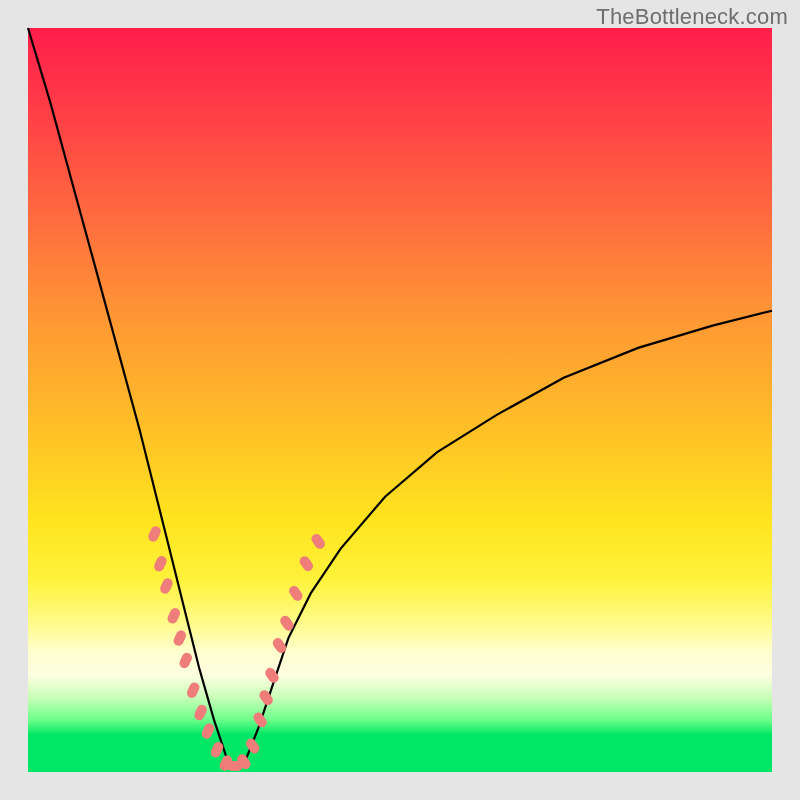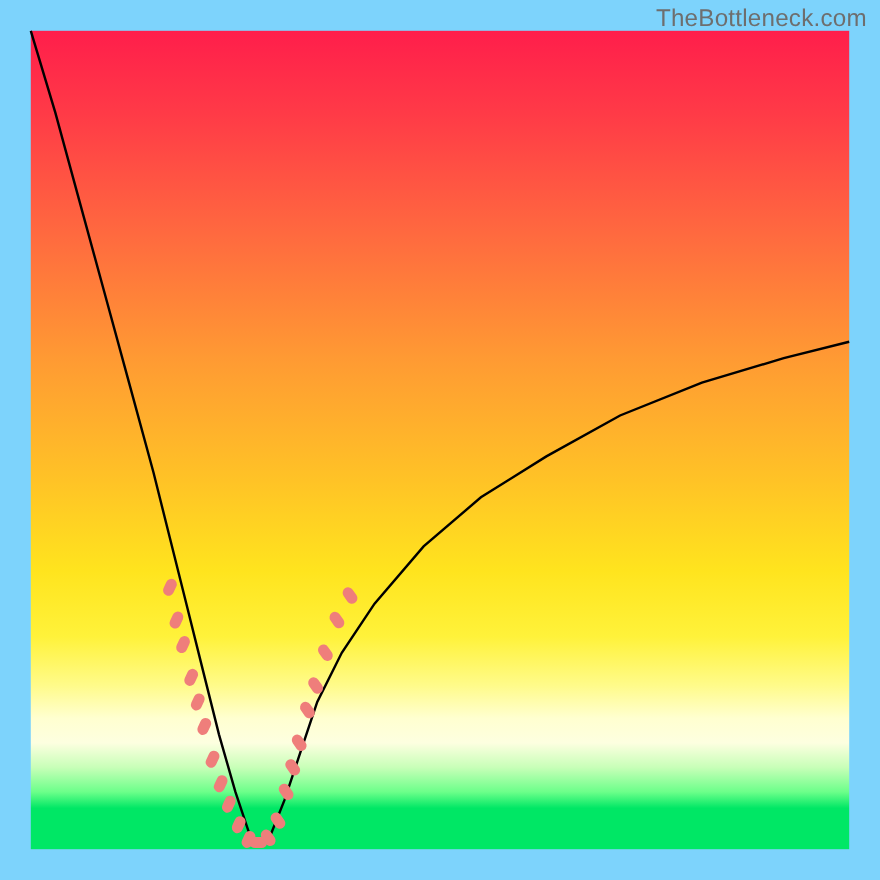--- a/index.html
+++ b/index.html
@@ -9,21 +9,21 @@
     height: 800px;
     overflow: hidden;
     background: #000;
     font-family: Arial, Helvetica, sans-serif;
   }
   .frame {
     position: absolute;
     top: 0; left: 0;
     width: 800px;
     height: 800px;
-    background: #7dd3fc;
+    background: #e5e5e5;
   }
   .plot-area {
     position: absolute;
     top: 28px;
     left: 28px;
     width: 744px;
     height: 744px;
     
     background: linear-gradient(
       to bottom,

